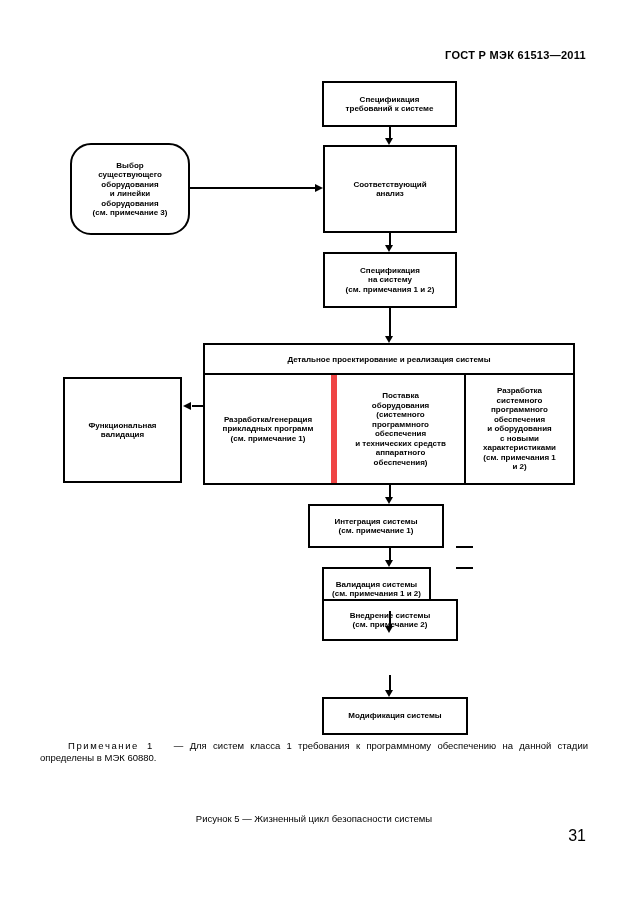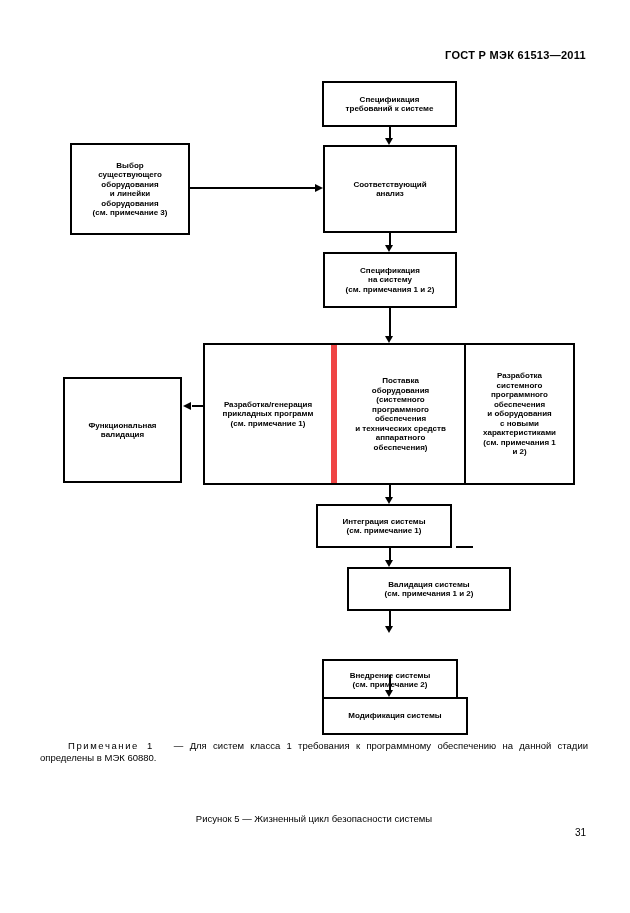--- a/index.html
+++ b/index.html
@@ -59,45 +59,46 @@
   .notes{
     position:absolute;left:40px;top:740px;width:548px;
     font-size:9.5px;line-height:12px;text-align:justify;
   }
   .notes p{margin:0;text-indent:28px;}
   .note-label{letter-spacing:1.6px;margin-right:20px;}
   .caption{
     position:absolute;left:40px;top:813px;width:548px;
     font-size:9.5px;text-align:center;
   }
-  .pagenum{position:absolute;right:44px;top:827px;font-size:10px;margin-left:48px;}
+  .pagenum{position:absolute;right:44px;top:827px;font-size:16px;margin-left:48px;}
 </style>
 </head>
 <body>
 
 <div class="hdr">ГОСТ Р МЭК 61513—2011</div>
 
 <div class="fbox" style="left:322px;top:81px;width:135px;height:46px;">Спецификация
 требований к системе</div>
 
-<div class="fbox" style="left:70px;top:143px;width:120px;height:92px;">Выбор
+<div class="fbox" style="left:70px;top:143px;width:120px;height:92px;border-radius:21px;">Выбор
 существующего
 оборудования
 и линейки
 оборудования
 (см. примечание 3)</div>
 
 <div class="fbox" style="left:323px;top:145px;width:134px;height:88px;">Соответствующий
 анализ</div>
 
 <div class="fbox" style="left:323px;top:252px;width:134px;height:56px;">Спецификация
 на систему
 (см. примечания 1 и 2)</div>
 
 <div class="bigbox">
+  <div class="bb-title">Детальное проектирование и реализация системы</div>
   <div class="bb-cells">
     <div class="bb-cell c1">Разработка/генерация
 прикладных программ
 (см. примечание 1)</div>
     <div class="bb-cell c2">Поставка оборудования
 (системного программного
 обеспечения
 и технических средств
 аппаратного обеспечения)</div>
     <div class="bb-cell c3">Разработка
@@ -107,27 +108,27 @@
 и оборудования
 с новыми
 характеристиками
 (см. примечания 1 и 2)</div>
   </div>
 </div>
 
 <div class="fbox" style="left:63px;top:377px;width:119px;height:106px;">Функциональная
 валидация</div>
 
-<div class="fbox" style="left:316px;top:504px;width:136px;height:44px;">Интеграция системы
+<div class="fbox" style="left:308px;top:504px;width:136px;height:44px;">Интеграция системы
 (см. примечание 1)</div>
 
-<div class="fbox" style="left:322px;top:567px;width:164px;height:44px;margin-left:25px;">Валидация системы
+<div class="fbox" style="left:322px;top:567px;width:109px;height:44px;">Валидация системы
 (см. примечания 1 и 2)</div>
 
-<div class="fbox" style="left:322px;top:659px;width:136px;height:42px;">Внедрение системы
+<div class="fbox" style="left:322px;top:599px;width:136px;height:42px;">Внедрение системы
 (см. примечание 2)</div>
 
 <div class="fbox" style="left:322px;top:697px;width:146px;height:38px;">Модификация системы</div>
 
 <div class="vline" style="left:389px;top:127px;height:12px;"></div>
 <div class="head-down" style="left:385px;top:138px;"></div>
 
 <div class="hline" style="left:190px;top:187px;width:126px;"></div>
 <div class="head-right" style="left:315px;top:184px;"></div>
 

